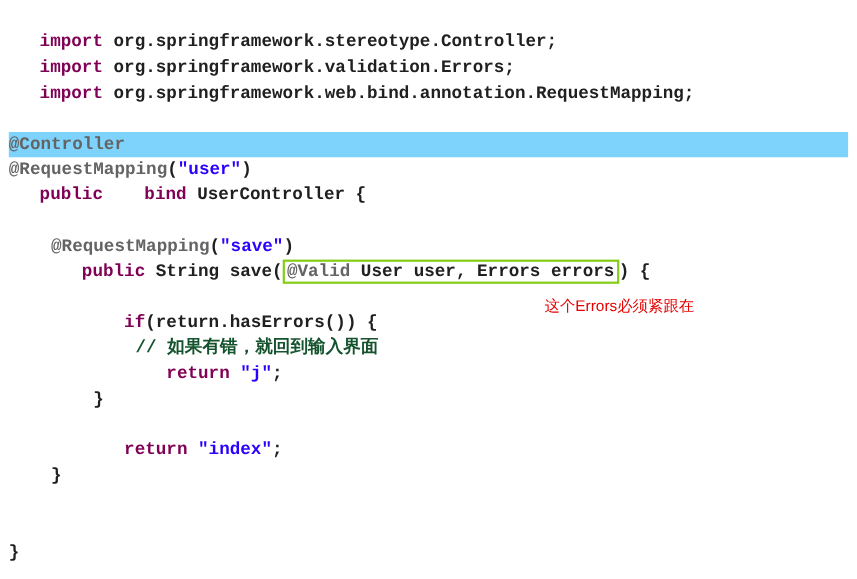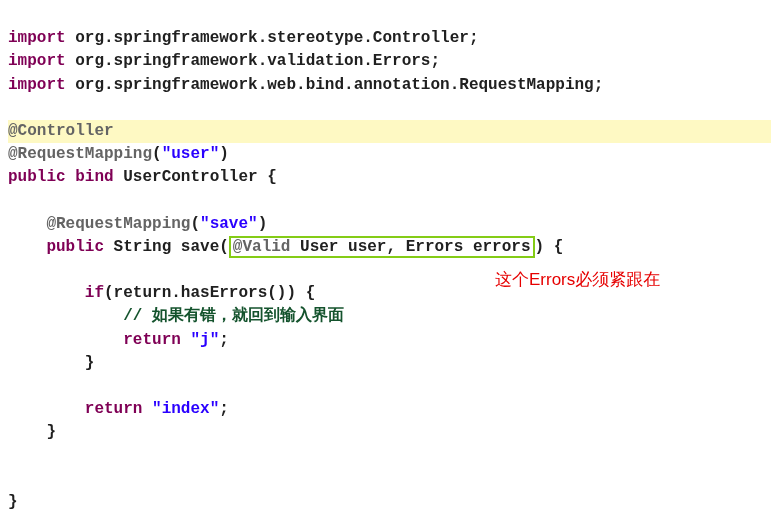--- a/index.html
+++ b/index.html
@@ -12,42 +12,42 @@
     height: 526px;
     position: relative;
     overflow: hidden;
   }
   .code-area {
     padding: 4px 8px;
     line-height: 1.45;
     white-space: pre;
     font-weight: bold;
   }
-  .kw { color: #7f0055; font-weight: bold; }
+  .kw { color: #7f0055; font-weight: bold; margin-left: 28px; }
   .anno { color: #646464; }
   .str { color: #2a00ff; }
   .cmt { color: #14532d; }
   .plain { color: #202020; }
   .highlight-line {
-    background: #fef9c3;
+    background: #7dd3fc;
     display: inline-block;
     width: 100%;
   }
   .red-box {
     border: 2px solid #84cc16;
     padding: 0 2px;
     display: inline;
   }
   .note {
     position: absolute;
     left: 495px;
     top: 268px;
     color: #e60000;
     font-family: "Microsoft YaHei", sans-serif;
-    font-size: 17px;
+    font-size: 14px;
     font-weight: normal;
     line-height: 1.45;
   }
 </style>
 </head>
 <body>
 
 <div class="code-area">
 <span class="plain"><span class="kw">import</span><span> org.springframework.stereotype.Controller;</span></span>
 <span class="plain"><span class="kw">import</span><span> org.springframework.validation.Errors;</span></span>

